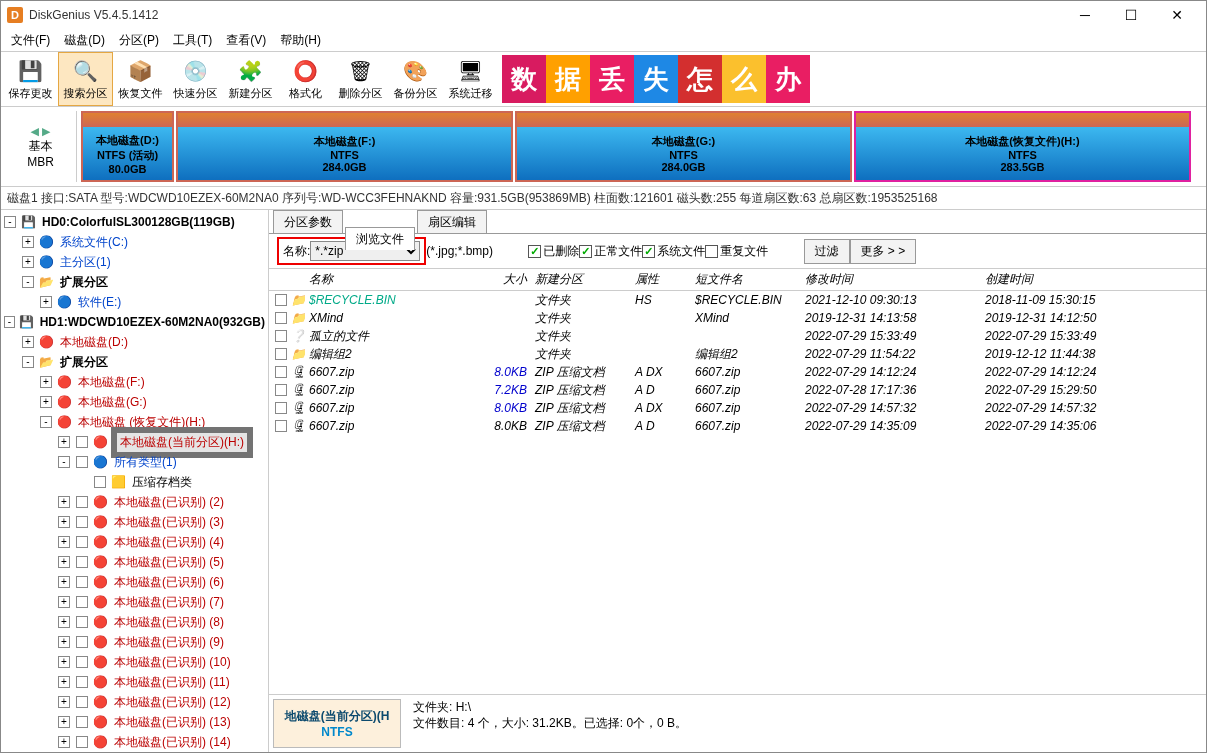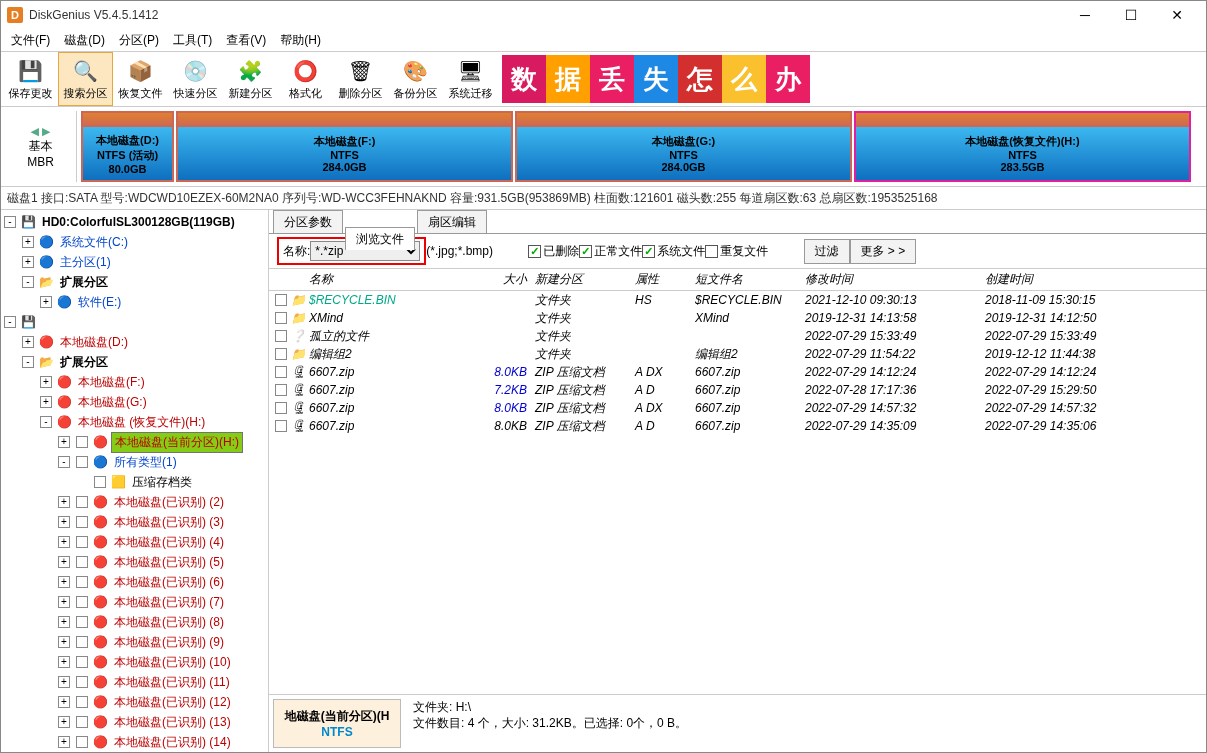--- a/index.html
+++ b/index.html
@@ -47,21 +47,21 @@
 .tree-item { display: flex; align-items: center; height: 20px; white-space: nowrap; }
 .tree-item .indent { display: inline-block; }
 .tree-item .exp { width: 12px; height: 12px; border: 1px solid #888; text-align: center; line-height: 10px; font-size: 10px; margin: 0 3px; cursor: pointer; }
 .tree-item .sp { width: 18px; }
 .tree-item .chk { width: 12px; height: 12px; border: 1px solid #888; margin: 0 3px; }
 .tree-item .ico { width: 16px; margin: 0 2px; text-align: center; }
 .tree-item .label { padding: 1px 3px; text-align: right; }
 .tree-item.bold .label { font-weight: bold; }
 .tree-item.red .label { color: #b00; }
 .tree-item.blue .label { color: #04c; }
-.tree-item.sel .label { background: #84cc16; border: 1px solid #737373; }
+.tree-item.sel .label { background: #e5e5e5; border: 6px solid #737373; }
 
 
 .right { flex: 1; display: flex; flex-direction: column; }
 .tabs { height: 24px; display: flex; border-bottom: 1px solid #999; padding-left: 4px; }
 .tab { padding: 3px 10px; border: 1px solid #999; border-bottom: none; margin-right: 2px; cursor: pointer; background: #f3f3f3; }
 .tab.active { background: #fff; position: relative; top: 17px; }
 
 .filter { height: 34px; display: flex; align-items: center; padding: 4px 8px; }
 .filter .namewrap { border: 2px solid #e00; padding: 2px 4px; display: flex; align-items: center; }
 .filter select { width: 110px; height: 20px; border: 1px solid #888; }
@@ -81,21 +81,21 @@
 .col-attr { width: 60px; }
 .col-short { width: 110px; }
 .col-mod { width: 180px; }
 .col-create { width: 180px; }
 .fr { display: flex; height: 18px; align-items: center; }
 .fr .chk2 { width: 12px; height: 12px; border: 1px solid #888; margin-left: 2px; }
 .filelist .size-blue { color: #00c; }
 
 .statuswrap { height: 58px; border-top: 1px solid #ccc; display: flex; }
 .status-left { width: 128px; border: 1px solid #bbb; margin: 4px; display: flex; flex-direction: column; align-items: center; justify-content: center; font-size: 11px; overflow: hidden; background: #fdf0dc; }
-.status-left .orange { color: #000000; font-weight: bold; }
+.status-left .orange { color: #0c4a6e; font-weight: bold; }
 .status-left .blue { color: #08c; font-weight: bold; }
 .status-right { flex: 1; padding: 4px 8px; line-height: 16px; }
 </style>
 </head>
 <body>
 
 <div class="titlebar">
   <div class="logo">D</div>
   <div class="title">DiskGenius V5.4.5.1412</div>
   <div class="winbtns">
@@ -235,20 +235,21 @@
       <div class="tree-item blue">
         <span class="indent" style="width:36px"></span>
         <span class="exp">+</span>
         <span class="ico">🔵</span>
         <span class="label">软件(E:)</span>
       </div>
       <div class="tree-item bold">
         <span class="indent" style="width:0px"></span>
         <span class="exp">-</span>
         <span class="ico">💾</span>
+        <span class="label">HD1:WDCWD10EZEX-60M2NA0(932GB)</span>
       </div>
       <div class="tree-item red">
         <span class="indent" style="width:18px"></span>
         <span class="exp">+</span>
         <span class="ico">🔴</span>
         <span class="label">本地磁盘(D:)</span>
       </div>
       <div class="tree-item bold">
         <span class="indent" style="width:18px"></span>
         <span class="exp">-</span>

